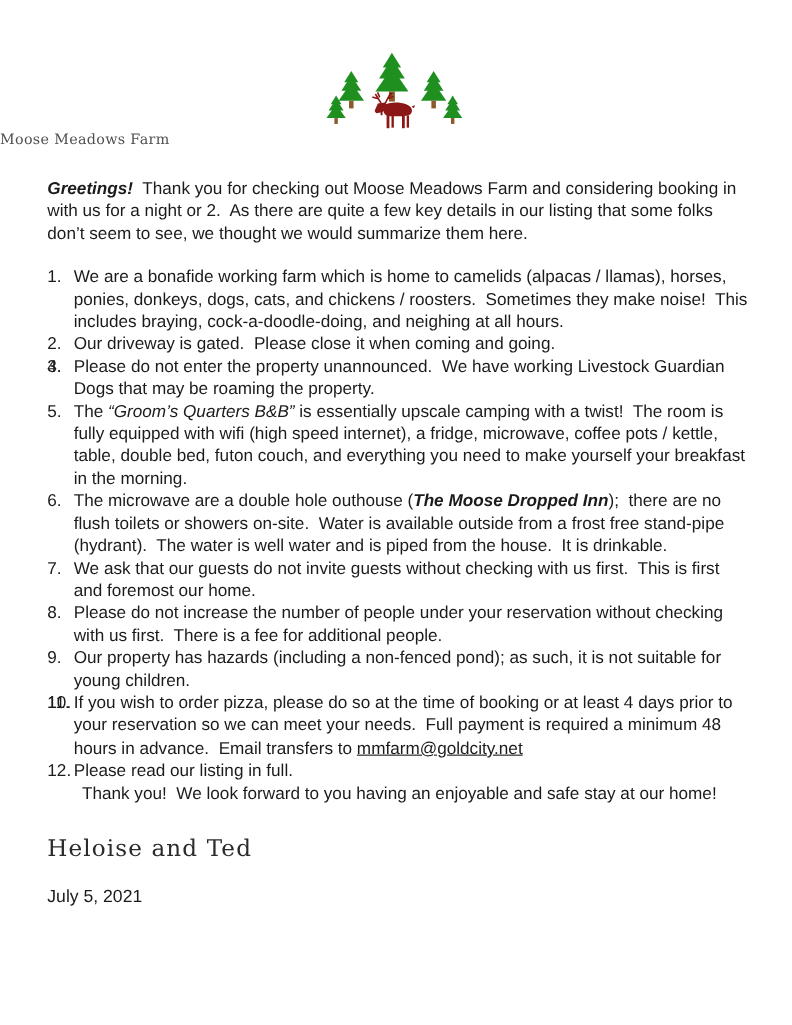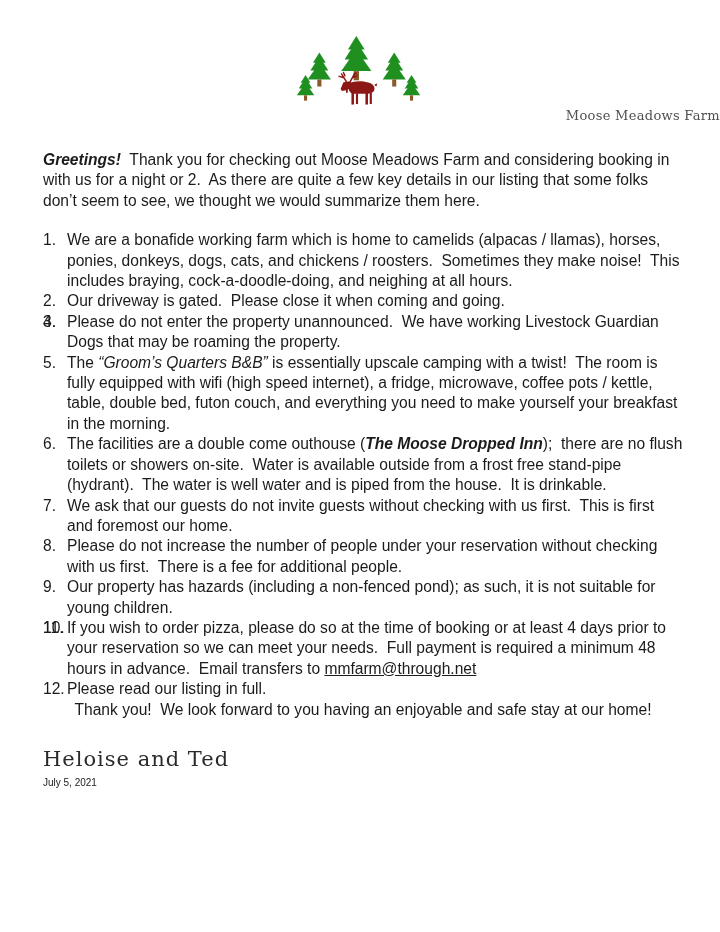--- a/index.html
+++ b/index.html
@@ -3,21 +3,21 @@
 <meta charset="utf-8">
 <style>
   html,body{margin:0;padding:0;background:#ffffff;}
   body{width:720px;height:932px;overflow:hidden;}
   .page{
     width:720px;height:932px;background:#ffffff;box-sizing:border-box;
     font-family:"Liberation Sans","DejaVu Sans",sans-serif;
     color:#1b1b1b;
   }
   
-  .logo{padding-top:36px;text-align:right;}
+  .logo{padding-top:48px;text-align:left;}
   .logo svg{display:block;margin:0 auto;}
   .logo-label{
     margin-top:1px;font-family:"DejaVu Serif","Liberation Serif",serif;
     font-size:13px;line-height:17px;color:#4f4f4f;letter-spacing:0.3px;
   }
   .tree-top{fill:var(--c-tree,#1f9020);}
   .tree-trunk{fill:var(--c-trunk,#8b5a2b);}
   .moose-fill{fill:var(--c-moose,#8b1716);}
   .moose-stroke{stroke:var(--c-moose,#8b1716);stroke-width:1.5;fill:none;stroke-linecap:round;}
   
@@ -30,21 +30,21 @@
   .closing{margin:0;white-space:pre-wrap;text-align:center;}
   .seg-bold-italic{font-weight:bold;font-style:italic;}
   .seg-italic{font-style:italic;text-align:right;}
   .seg-underline{text-decoration:underline;color:inherit;}
   .signature{
     margin-top:24px;
     font-family:"DejaVu Serif","Liberation Serif",serif;
     font-size:21px;line-height:30px;color:#2b2b2b;
     letter-spacing:1px;
   }
-  .date{font-size:10px;line-height:18px;}
+  .date{margin-top:21px;font-size:16px;line-height:18px;}
 </style>
 </head>
 <body>
 
 <div class="page">
 
   <header class="logo">
     <svg width="138" height="70" viewBox="0 0 138 72" aria-hidden="true">
       <defs>
         <g id="pine">
@@ -75,26 +75,26 @@
   </header>
 
   <main class="content">
     <p class="intro" id="intro"><span class="seg-bold-italic">Greetings!</span><span>  Thank you for checking out Moose Meadows Farm and considering booking in with us for a night or 2.  As there are quite a few key details in our listing that some folks don’t seem to see, we thought we would summarize them here.</span></p>
     <div class="list" id="list">
         <div class="li"><span class="num">1.</span><span class="txt"><span>We are a bonafide working farm which is home to camelids (alpacas / llamas), horses, ponies, donkeys, dogs, cats, and chickens / roosters.  Sometimes they make noise!  This includes braying, cock-a-doodle-doing, and neighing at all hours.</span></span></div>
         <div class="li"><span class="num">2.</span><span class="txt"><span>Our driveway is gated.  Please close it when coming and going.</span></span></div>
         <div class="li"><span class="num">3.</span></div>
         <div class="li"><span class="num">4.</span><span class="txt"><span>Please do not enter the property unannounced.  We have working Livestock Guardian Dogs that may be roaming the property.</span></span></div>
         <div class="li"><span class="num">5.</span><span class="txt"><span>The </span><span class="seg-italic">“Groom’s Quarters B&amp;B”</span><span> is essentially upscale camping with a twist!  The room is fully equipped with wifi (high speed internet), a fridge, microwave, coffee pots / kettle, table, double bed, futon couch, and everything you need to make yourself your breakfast in the morning.</span></span></div>
-        <div class="li"><span class="num">6.</span><span class="txt"><span>The facilities are a double come outhouse (</span><span class="seg-bold-italic">The Moose Dropped Inn</span><span>);  there are no flush toilets or showers on-site.  Water is available outside from a frost free stand-pipe (hydrant).  The water is well water and is piped from the house.  It is drinkable.</span></span></div>
+        <div class="li"><span class="num">6.</span><span class="txt"><span>The microwave are a double hole outhouse (</span><span class="seg-bold-italic">The Moose Dropped Inn</span><span>);  there are no flush toilets or showers on-site.  Water is available outside from a frost free stand-pipe (hydrant).  The water is well water and is piped from the house.  It is drinkable.</span></span></div>
         <div class="li"><span class="num">7.</span><span class="txt"><span>We ask that our guests do not invite guests without checking with us first.  This is first and foremost our home.</span></span></div>
         <div class="li"><span class="num">8.</span><span class="txt"><span>Please do not increase the number of people under your reservation without checking with us first.  There is a fee for additional people.</span></span></div>
         <div class="li"><span class="num">9.</span><span class="txt"><span>Our property has hazards (including a non-fenced pond); as such, it is not suitable for young children.</span></span></div>
         <div class="li"><span class="num">10.</span></div>
-        <div class="li"><span class="num">11.</span><span class="txt"><span>If you wish to order pizza, please do so at the time of booking or at least 4 days prior to your reservation so we can meet your needs.  Full payment is required a minimum 48 hours in advance.  Email transfers to </span><span class="seg-underline">mmfarm@through.net</span></span></div>
+        <div class="li"><span class="num">11.</span><span class="txt"><span>If you wish to order pizza, please do so at the time of booking or at least 4 days prior to your reservation so we can meet your needs.  Full payment is required a minimum 48 hours in advance.  Email transfers to </span><span class="seg-underline">mmfarm@goldcity.net</span></span></div>
         <div class="li"><span class="num">12.</span><span class="txt"><span>Please read our listing in full.</span></span></div>
       </div>
     <p class="closing" id="closing">Thank you!  We look forward to you having an enjoyable and safe stay at our home!</p>
     <div class="signature">Heloise and Ted</div>
     <div class="date">July 5, 2021</div>
   </main>
 
 </div>
 
 </body></html>

